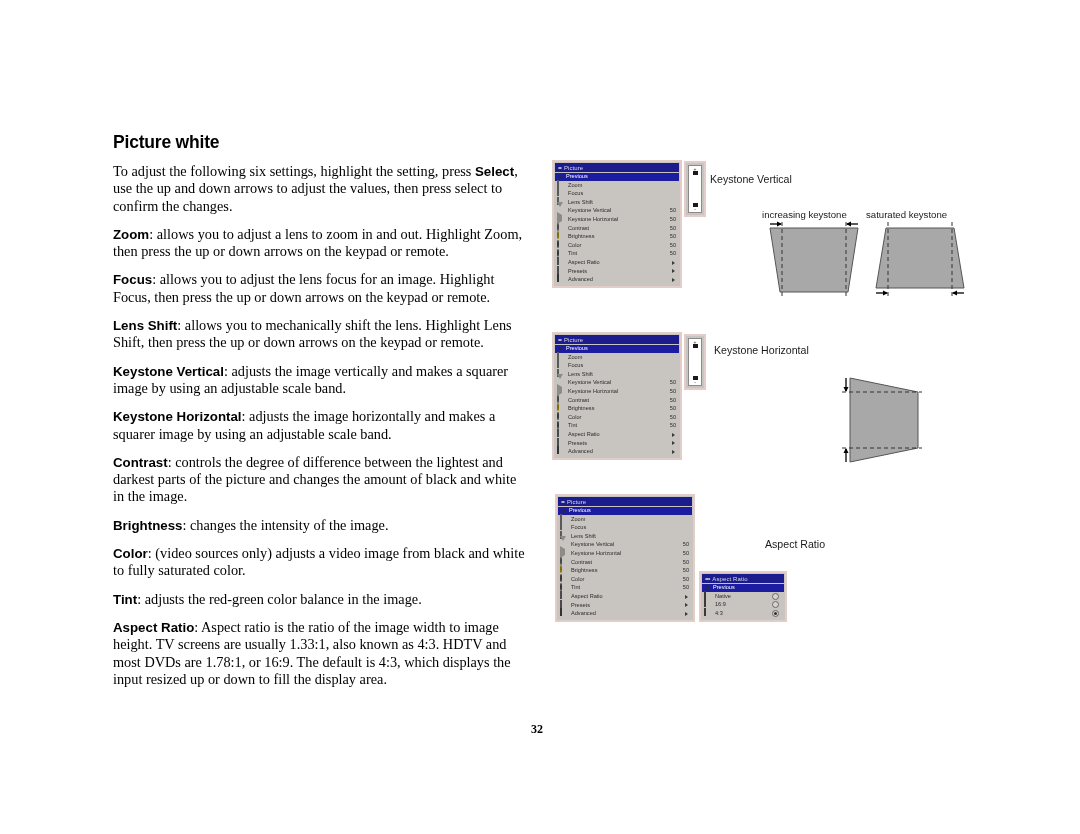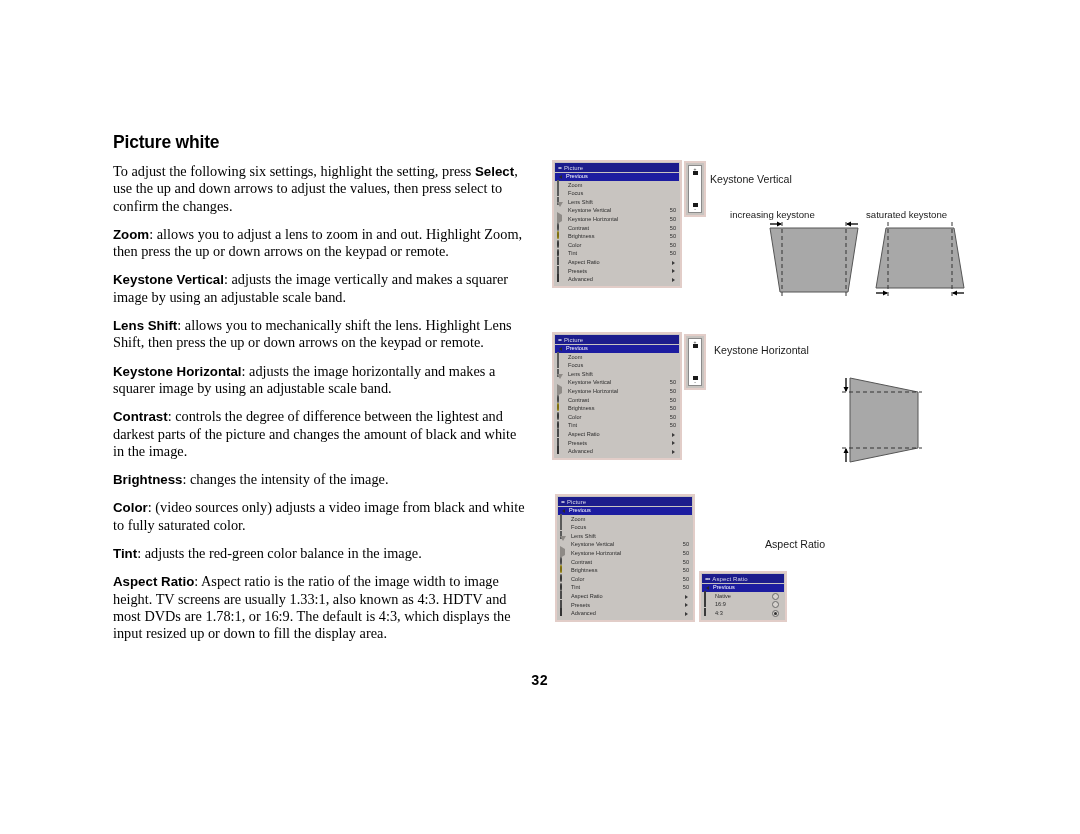--- a/index.html
+++ b/index.html
@@ -39,24 +39,24 @@
   }
   .para b {
     font-family: "Liberation Sans", sans-serif;
     font-weight: bold;
     font-size: 13.3px;
     text-align: right;
   }
   #page-number {
     position: absolute;
     left: 531px;
-    top: 673px;
-    font-family: Liberation Mono, monospace;
+    top: 722px;
+    font-family: Liberation Serif, serif;
     font-weight: bold;
-    font-size: 14px;
+    font-size: 12px;
   }
 
   
   .osd {
     position: absolute;
     background: #c8c4c0;
     border: 2px solid #e2cdc8;
     box-sizing: border-box;
     font-family: "Liberation Sans", sans-serif;
     font-size: 5.6px;
@@ -239,22 +239,23 @@
   .diagram { position: absolute; }
 </style>
 </head>
 <body>
 
 <div id="text-column">
   <h1 id="page-title">Picture white</h1>
   <div id="paragraphs">
       <div class="para"><span>To adjust the following six settings, highlight the setting, press </span><b>Select</b><span>, use the up and down arrows to adjust the values, then press select to confirm the changes.</span></div>
       <div class="para"><b>Zoom</b><span>: allows you to adjust a lens to zoom in and out. Highlight Zoom, then press the up or down arrows on the keypad or remote.</span></div>
+      <div class="para"><b>Focus</b><span>: allows you to adjust the lens focus for an image. Highlight Focus, then press the up or down arrows on the keypad or remote.</span></div>
+      <div class="para"><b>Lens Shift</b><span>: allows you to mechanically shift the lens. Highlight Lens Shift, then press the up or down arrows on the keypad or remote.</span></div>
       <div class="para"><b>Keystone Vertical</b><span>: adjusts the image vertically and makes a squarer image by using an adjustable scale band.</span></div>
-      <div class="para"><b>Lens Shift</b><span>: allows you to mechanically shift the lens. Highlight Lens Shift, then press the up or down arrows on the keypad or remote.</span></div>
       <div class="para"><b>Keystone Horizontal</b><span>: adjusts the image horizontally and makes a squarer image by using an adjustable scale band.</span></div>
       <div class="para"><b>Contrast</b><span>: controls the degree of difference between the lightest and darkest parts of the picture and changes the amount of black and white in the image.</span></div>
       <div class="para"><b>Brightness</b><span>: changes the intensity of the image.</span></div>
       <div class="para"><b>Color</b><span>: (video sources only) adjusts a video image from black and white to fully saturated color.</span></div>
       <div class="para"><b>Tint</b><span>: adjusts the red-green color balance in the image.</span></div>
       <div class="para"><b>Aspect Ratio</b><span>: Aspect ratio is the ratio of the image width to image height. TV screens are usually 1.33:1, also known as 4:3. HDTV and most DVDs are 1.78:1, or 16:9. The default is 4:3, which displays the input resized up or down to fill the display area.</span></div>
     </div>
 </div>
 
 <div id="page-number">32</div>
@@ -334,21 +335,21 @@
     <span class="tick">+</span>
     <span class="knob"></span>
     <span class="slider-spacer"></span>
     <span class="knob"></span>
     <span class="tick">-</span>
   </div>
 </div>
 
 <div class="caption" style="left:710px; top:173px;">Keystone Vertical</div>
 
-<div class="caption small" style="left:730px; top:209px;">increasing keystone</div>
+<div class="caption small" style="left:762px; top:209px;">increasing keystone</div>
 
 <div class="caption small" style="left:866px; top:209px;">saturated keystone</div>
 
 <svg class="diagram" style="left:760px; top:220px;" width="108" height="78" viewBox="0 0 108 78">
   <polygon points="10,8 98,8 88,72 20,72" fill="#a8a8a8" stroke="#555555" stroke-width="1"></polygon>
   <line x1="22" y1="2" x2="22" y2="78" stroke="#333" stroke-width="1" stroke-dasharray="4,3"></line>
   <line x1="86" y1="2" x2="86" y2="78" stroke="#333" stroke-width="1" stroke-dasharray="4,3"></line>
 
   <line x1="10" y1="4" x2="21" y2="4" stroke="#000" stroke-width="1.3"></line>
   <polygon points="22,4 17,1.5 17,6.5" fill="#000"></polygon>

